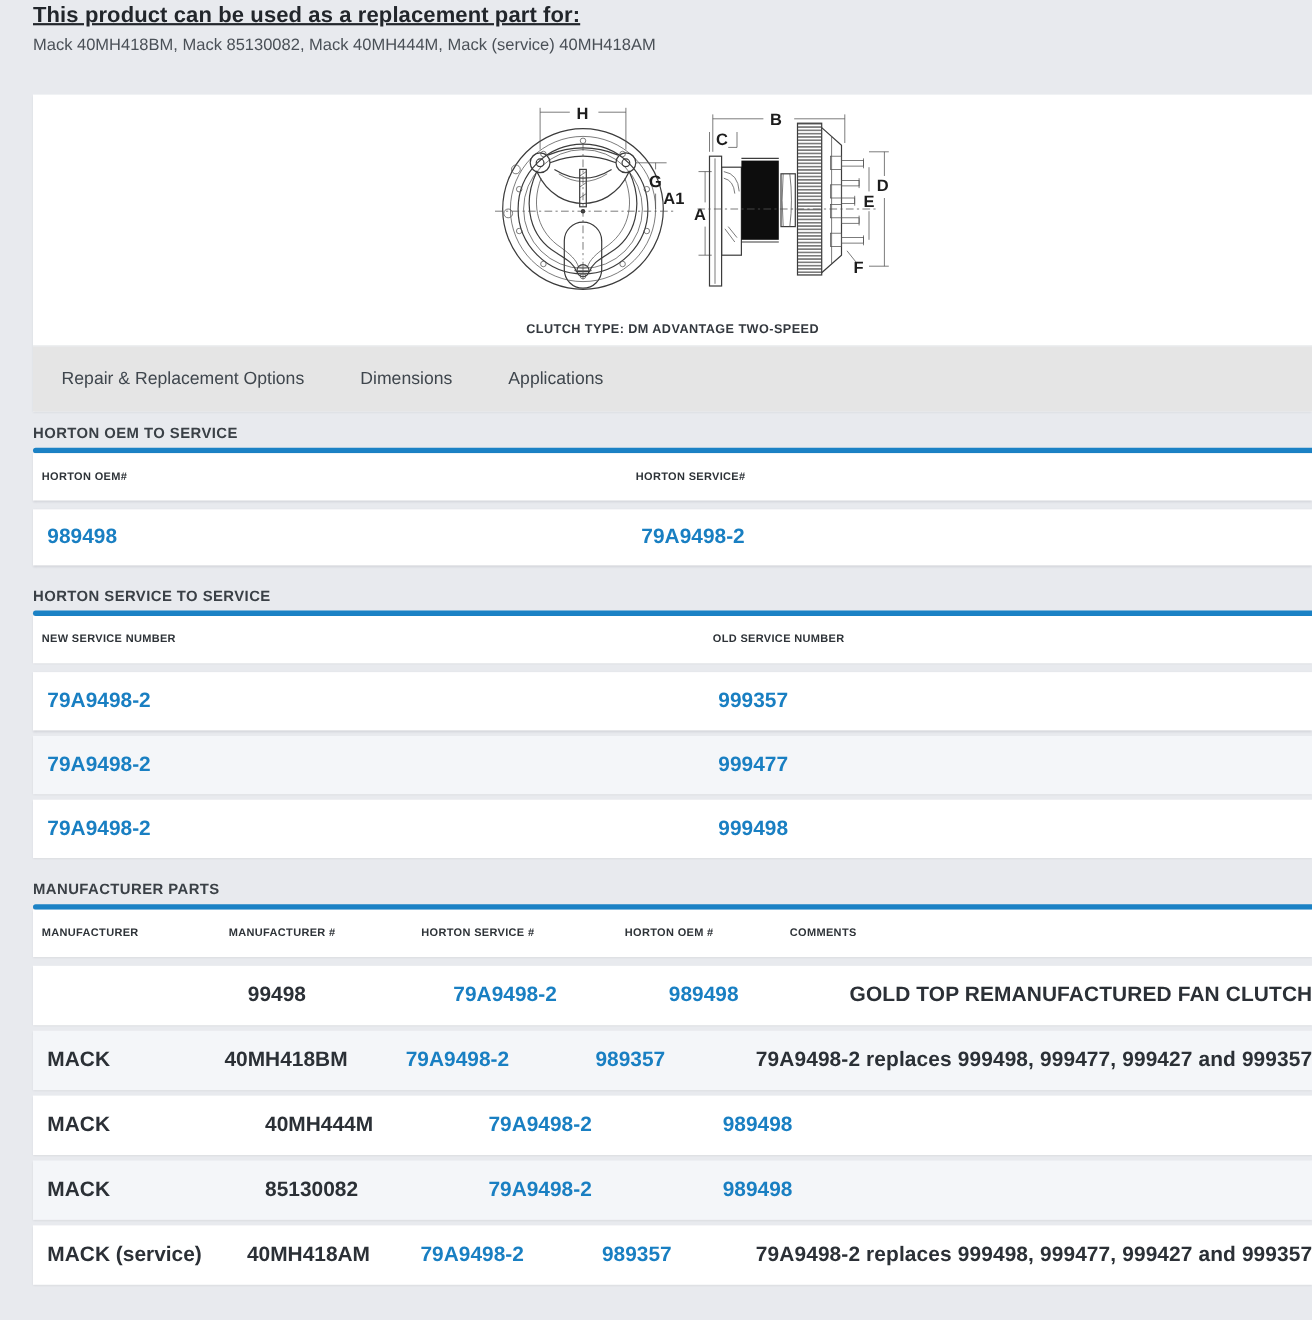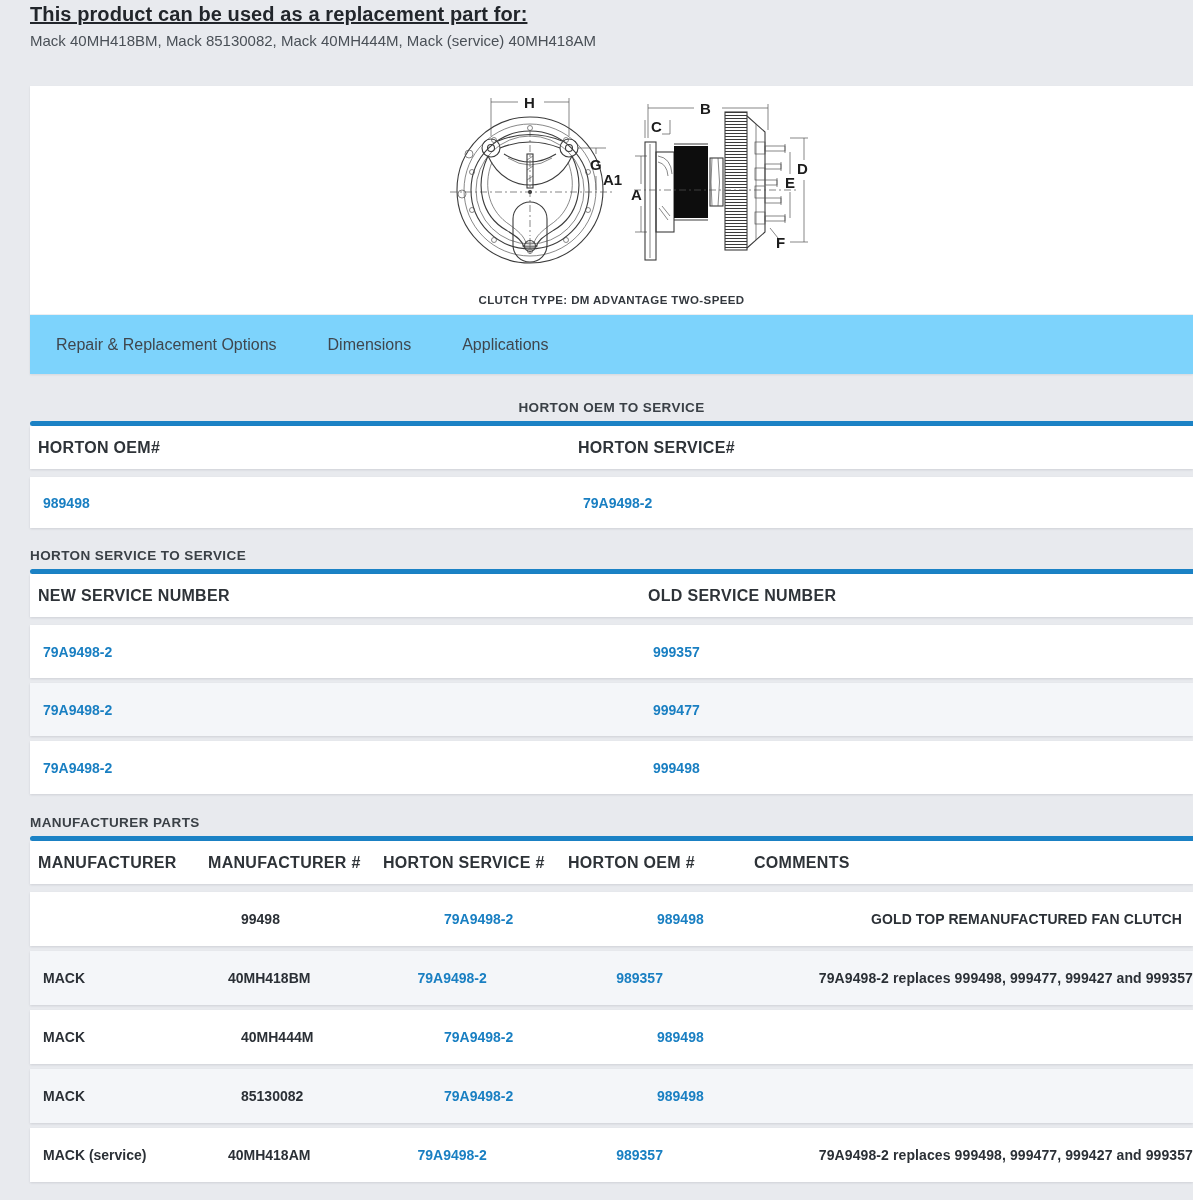--- a/index.html
+++ b/index.html
@@ -29,42 +29,42 @@
   }
   .diagram-area { position: relative; height: 228px; }
   .diagram-svg { position: absolute; left: 408px; top: 4px; }
   .clutch-caption {
     position: absolute; left: 0; right: 0; bottom: 8px;
     text-align: center;
     font-size: 11.5px; font-weight: 700; color: #33383e; letter-spacing: 0.4px;
   }
   
   .tab-bar {
-    height: 60px; background: #7dd3fc;
+    height: 60px; background: #e5e5e5;
     display: flex; align-items: center;
     padding-left: 26px;
     border-top: 1px solid #eceef1;
   }
   .tab {
     position: relative; height: 60px; display: flex; align-items: center;
     margin-right: 51px; font-size: 16px; color: #3f464d; cursor: pointer;
     white-space: nowrap;
   }
   .tab.active { font-weight: 700; color: #23272c; }
   .tab.active::after {
     content: ""; position: absolute; left: -5px; right: -5px; bottom: 1px;
     height: 5px; background: #1b82c5; border-radius: 1px;
   }
   
   .section-heading {
     margin-left: 30px;
     font-size: 13.5px; font-weight: 700; color: #3a4046;
     letter-spacing: 0.4px; line-height: 14px;
   }
-  .sh-1 { margin-top: 27px; text-align: center; }
+  .sh-1 { margin-top: 13px; }
   .sh-2 { margin-top: 21px; }
   .sh-3 { margin-top: 22px; }
   .xref-table { margin: 6px 0 0 30px; width: 1163px; }
   .accent-bar { height: 5px; background: #1b82c5; border-radius: 3px 0 0 3px; }
   .thead-row {
     background: #ffffff; height: 43px;
     display: flex; align-items: center;
     box-shadow: 0 1px 2px rgba(40,45,55,0.12);
     margin-bottom: 8px;
   }
@@ -72,35 +72,35 @@
     background: #ffffff;
     display: flex; align-items: center;
     box-shadow: 0 1px 2px rgba(40,45,55,0.12);
     margin-bottom: 5px;
   }
   .t-row.alt { background: #f4f6f9; }
   .row-h51 { height: 51px; }
   .row-h53 { height: 53px; }
   .row-h54 { height: 54px; gap: 28px; }
   .th-cell {
-    font-size: 16px; font-weight: 700; color: #2e3338;
+    font-size: 10px; font-weight: 700; color: #2e3338;
     letter-spacing: 0.3px; padding-left: 8px; white-space: nowrap;
   }
-  .td-cell { font-size: 14px; font-weight: 600; padding-left: 13px; white-space: nowrap; }
+  .td-cell { font-size: 19px; font-weight: 600; padding-left: 13px; white-space: nowrap; }
   .td-plain { color: #2b3036; }
   .link { color: #197fc2; cursor: pointer; text-decoration: none; }
   .comment-text { color: #2b3036; letter-spacing: 0.1px; }
   
   .w-oem-c1 { width: 540px; }  .w-oem-c2 { flex: 1; }
   .w-svc-c1 { width: 610px; }  .w-svc-c2 { flex: 1; }
   .w-mfr-c1 { width: 170px; }
   .w-mfr-c2 { width: 175px; }
   .w-mfr-c3 { width: 185px; }
   .w-mfr-c4 { width: 150px; }
-  .w-mfr-c5 { flex: 1; margin-left: 36px; }
+  .w-mfr-c5 { flex: 1; }
   
   .dln { stroke: #3c3c3c; stroke-width: 1.1; fill: none; }
   .dthin { stroke: #555; stroke-width: 0.7; fill: none; }
   .dlabel { font-family: "Liberation Sans", sans-serif; font-size: 15px; font-weight: 600; fill: #1c1c1c; }
 </style>
 </head>
 <body>
 
 <div class="page-header">
   <div class="page-title">This product can be used as a replacement part for:</div>

